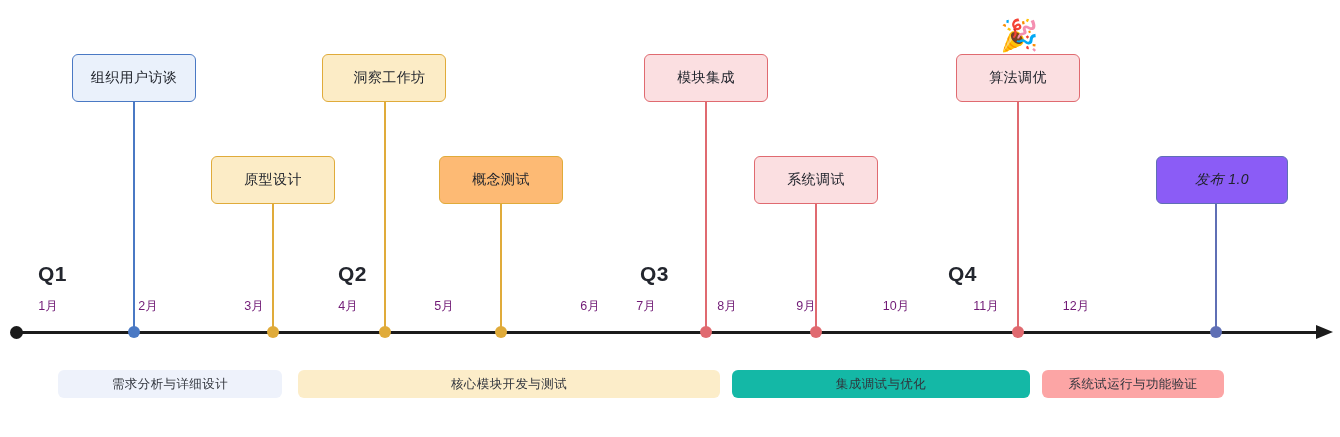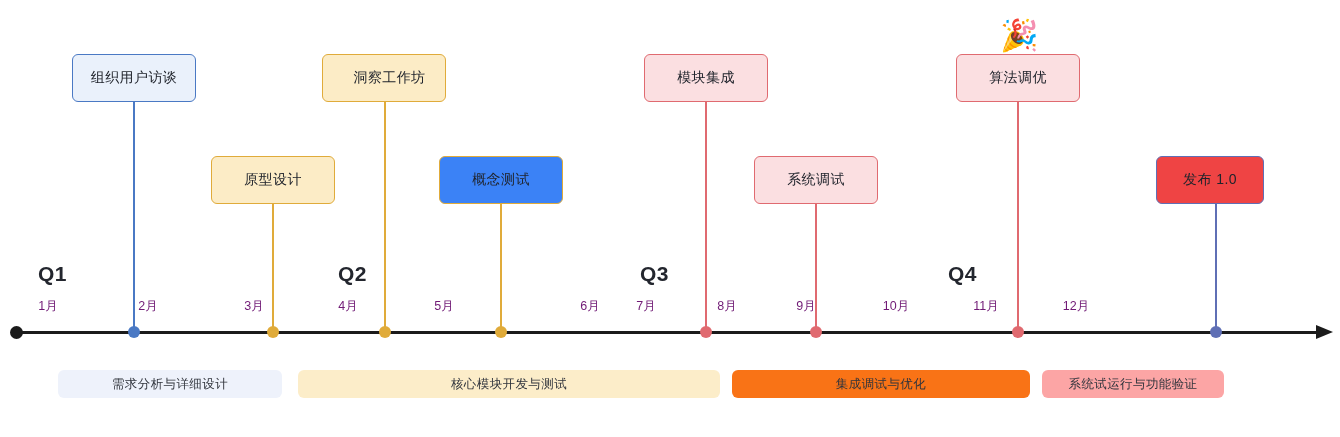--- a/index.html
+++ b/index.html
@@ -132,26 +132,26 @@
       <div class="dot" style="left: 700px; background: rgb(224, 106, 112);"></div>
       <div class="dot" style="left: 810px; background: rgb(224, 106, 112);"></div>
       <div class="dot" style="left: 1012px; background: rgb(224, 106, 112);"></div>
       <div class="dot" style="left: 1210px; background: rgb(95, 111, 181);"></div>
     </div>
 
   <div id="cards-layer">
       <div class="card" style="left: 72px; top: 54px; width: 124px; height: 48px; background: rgb(234, 241, 251); border-color: rgb(74, 121, 196);">组织用户访谈</div>
       <div class="card" style="left: 211px; top: 156px; width: 124px; height: 48px; background: rgb(252, 236, 198); border-color: rgb(224, 171, 58);">原型设计</div>
       <div class="card" style="left: 322px; top: 54px; width: 124px; height: 48px; background: rgb(252, 236, 198); border-color: rgb(224, 171, 58); padding-left: 11px;">洞察工作坊</div>
-      <div class="card" style="left: 439px; top: 156px; width: 124px; height: 48px; background: #3b82f6; border-color: rgb(224, 171, 58);">概念测试</div>
+      <div class="card" style="left: 439px; top: 156px; width: 124px; height: 48px; background: #fdba74; border-color: rgb(224, 171, 58);">概念测试</div>
       <div class="card" style="left: 644px; top: 54px; width: 124px; height: 48px; background: rgb(251, 223, 225); border-color: rgb(224, 106, 112);">模块集成</div>
       <div class="card" style="left: 754px; top: 156px; width: 124px; height: 48px; background: rgb(251, 223, 225); border-color: rgb(224, 106, 112);">系统调试</div>
       <div class="card" style="left: 956px; top: 54px; width: 124px; height: 48px; background: rgb(251, 223, 225); border-color: rgb(224, 106, 112);">算法调优</div>
       <div class="emoji" style="left: 1000px; top: 20px;">🎉</div>
-      <div class="card" style="left: 1156px; top: 156px; width: 108px; height: 48px; background: #ef4444; border-color: rgb(95, 111, 181);">发布 1.0</div>
+      <div class="card" style="left: 1156px; top: 156px; width: 132px; height: 48px; background: #8b5cf6; border-color: rgb(95, 111, 181); font-style: italic;">发布 1.0</div>
     </div>
 
   <div id="quarters-layer">
       <div class="quarter" style="left: 38px; top: 262px;">Q1</div>
       <div class="quarter" style="left: 338px; top: 262px;">Q2</div>
       <div class="quarter" style="left: 640px; top: 262px;">Q3</div>
       <div class="quarter" style="left: 948px; top: 262px;">Q4</div>
     </div>
 
   <div id="months-layer">
@@ -165,17 +165,17 @@
       <div class="month" style="left: 727px;">8月</div>
       <div class="month" style="left: 806px;">9月</div>
       <div class="month" style="left: 896px;">10月</div>
       <div class="month" style="left: 986px;">11月</div>
       <div class="month" style="left: 1076px;">12月</div>
     </div>
 
   <div id="phases-layer">
       <div class="phase" style="left: 38px; width: 224px; background: rgb(238, 242, 251);">需求分析与详细设计</div>
       <div class="phase" style="left: 278px; width: 422px; background: rgb(252, 237, 201);">核心模块开发与测试</div>
-      <div class="phase" style="left: 712px; width: 298px; background: #f97316;">集成调试与优化</div>
+      <div class="phase" style="left: 712px; width: 298px; background: #14b8a6;">集成调试与优化</div>
       <div class="phase" style="left: 1022px; width: 182px; background: #fca5a5;">系统试运行与功能验证</div>
     </div>
 
 </div>
 
 </body></html>

